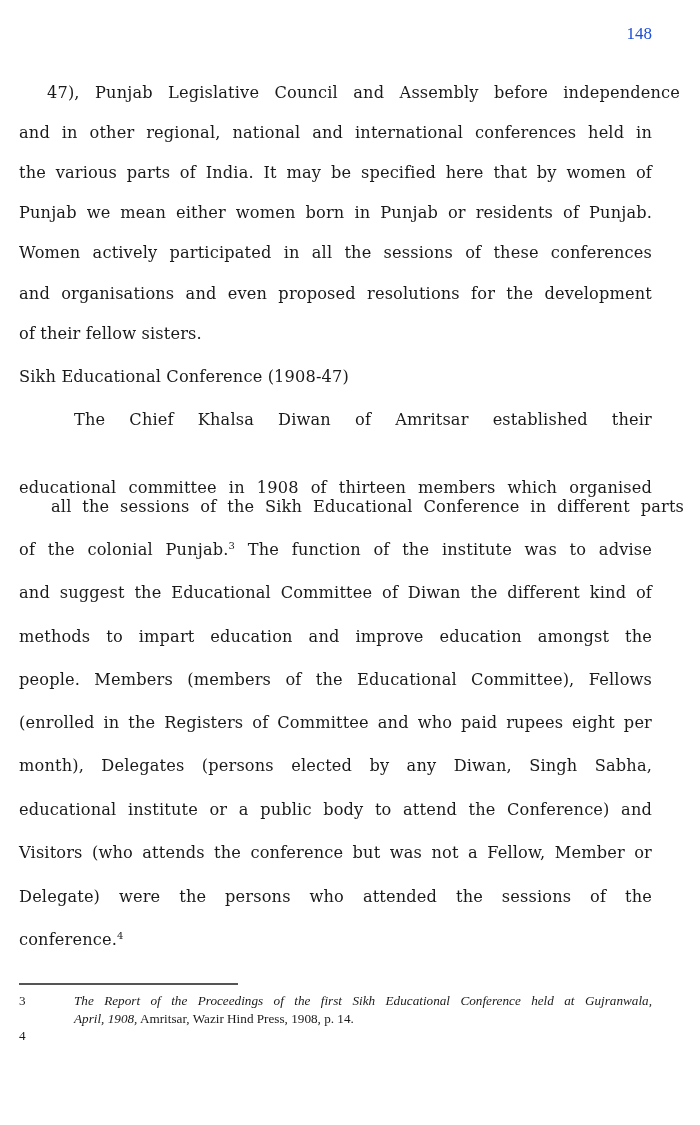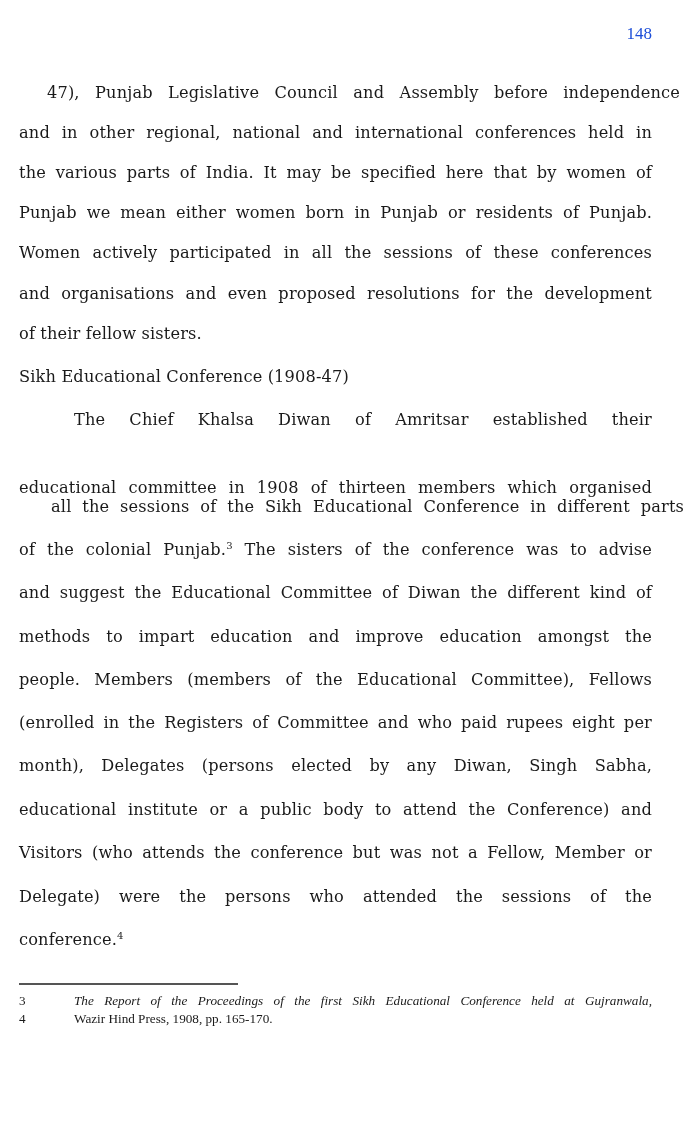--- a/index.html
+++ b/index.html
@@ -49,41 +49,41 @@
     <div class="line" style="top:243px;">Women actively participated in all the sessions of these conferences</div>
     <div class="line" style="top:284px;">and organisations and even proposed resolutions for the development</div>
     <div class="line last" style="top:324px;">of their fellow sisters.</div>
 
     <div class="line last heading" style="top:367px;">Sikh Educational Conference (1908-47)</div>
 
     <div class="line indent" style="top:410px;">The Chief Khalsa Diwan of Amritsar established their</div>
     <div class="line" style="top:454px;margin-top:24px;">educational committee in 1908 of thirteen members which organised</div>
     <div class="line" style="top:497px;margin-left:32px;">all the sessions of the Sikh Educational Conference in different parts</div>
     <div class="line" style="top:540px;">
-      <span>of the colonial Punjab.</span><sup>3</sup> <span>The sisters of the conference was to advise</span>
+      <span>of the colonial Punjab.</span><sup>3</sup> <span>The function of the institute was to advise</span>
     </div>
     <div class="line" style="top:583px;">and suggest the Educational Committee of Diwan the different kind of</div>
     <div class="line" style="top:627px;">methods to impart education and improve education amongst the</div>
     <div class="line" style="top:670px;">people.  Members (members of the Educational Committee), Fellows</div>
     <div class="line" style="top:713px;">(enrolled in the Registers of Committee and who paid rupees eight per</div>
     <div class="line" style="top:756px;">month), Delegates (persons elected by any Diwan, Singh Sabha,</div>
     <div class="line" style="top:800px;">educational institute or a public body to attend the Conference) and</div>
     <div class="line" style="top:843px;">Visitors (who attends the conference but was not a Fellow, Member or</div>
     <div class="line" style="top:887px;">Delegate) were the persons who attended the sessions of the</div>
     <div class="line last" style="top:930px;">
       <span>conference.</span><sup>4</sup>
     </div>
   </div>
 
   <div class="fn-rule"></div>
 
   <div class="footnotes">
     <div class="fn">
       <span class="fn-num">3</span>
       <span class="fn-line"><em>The Report of the Proceedings of the first Sikh Educational Conference held at Gujranwala,</em></span>
+      <span class="fn-line last"><em>April, 1908,</em><span> Amritsar, Wazir Hind Press, 1908, p. 14.</span></span>
     </div>
     <div class="fn">
       <span class="fn-num">4</span>
-      <span class="fn-line last">Wazir Hind Press, 1908, pp. 165-170.</span>
     </div>
   </div>
 
 </div>
 
 </body></html>

